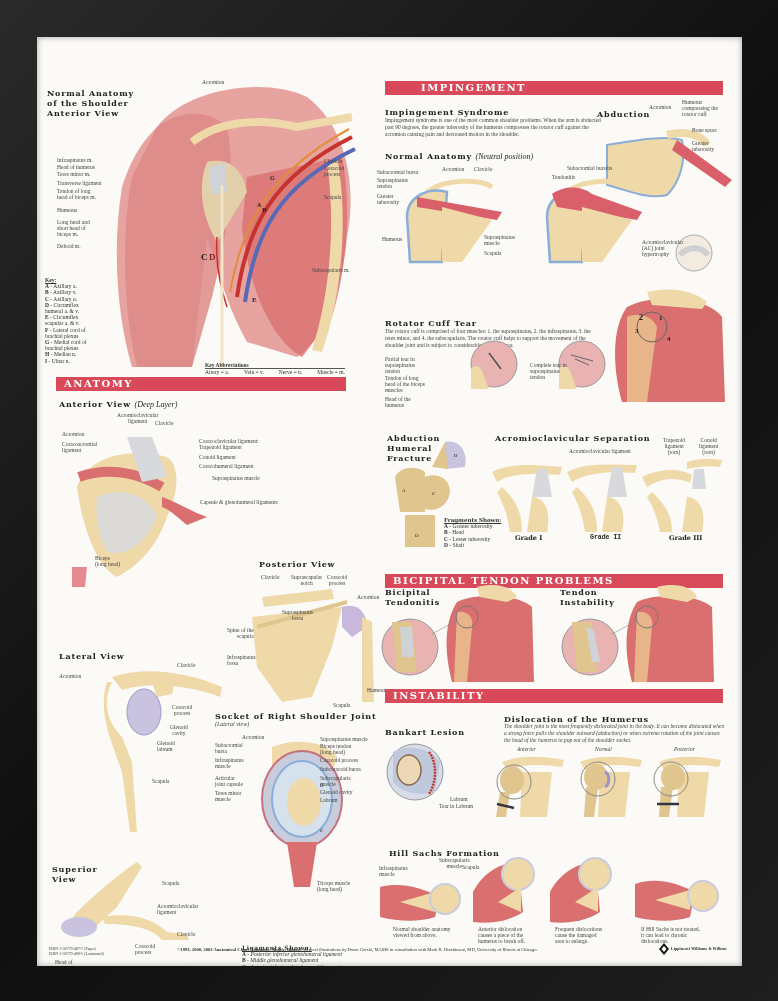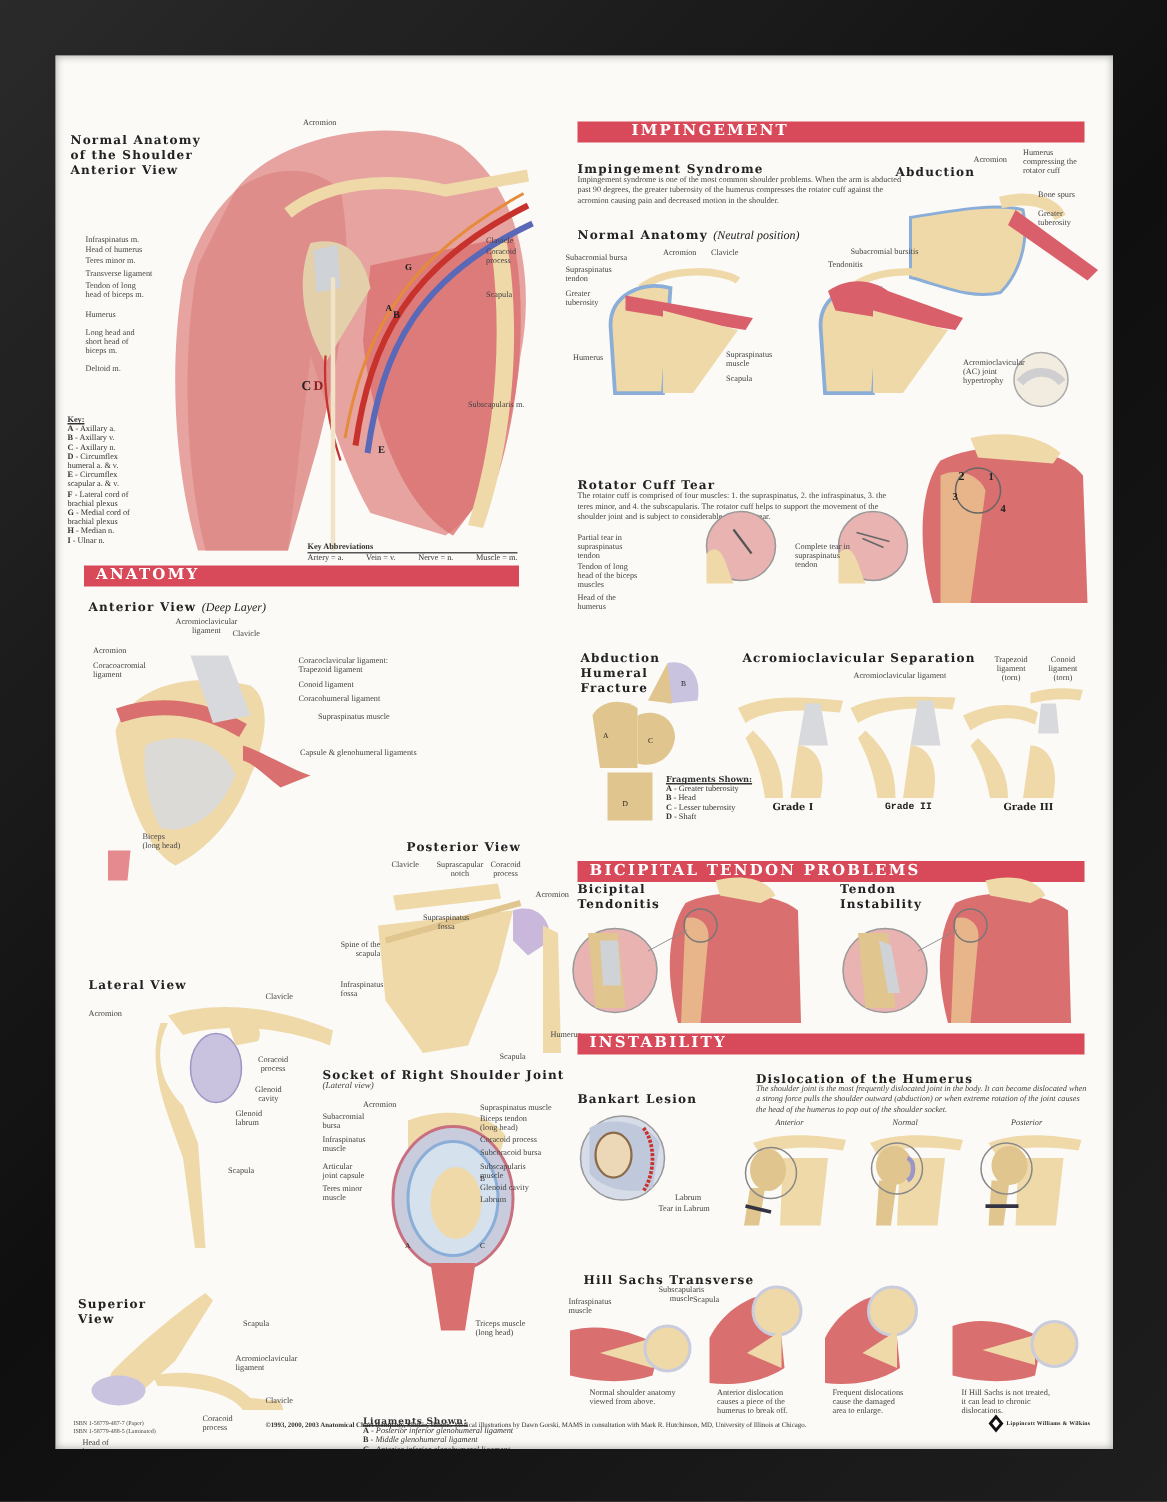--- a/index.html
+++ b/index.html
@@ -126,21 +126,21 @@
   <div class="lbl" style="left:118px;top:383px;">Clavicle</div>
   <div class="lbl" style="left:162px;top:401px;">Coracoclavicular ligament:
 Trapezoid ligament</div>
   <div class="lbl" style="left:162px;top:417px;">Conoid ligament</div>
   <div class="lbl" style="left:162px;top:426px;">Coracohumeral ligament</div>
   <div class="lbl" style="left:175px;top:438px;">Supraspinatus muscle</div>
   <div class="lbl" style="left:163px;top:462px;">Capsule &amp; glenohumeral ligaments</div>
   <div class="lbl" style="left:58px;top:518px;">Biceps
 (long head)</div>
 
-  <div class="h" style="left:234px;top:522px;">Posterior View</div>
+  <div class="h" style="left:222px;top:522px;">Posterior View</div>
   <svg style="left:185px;top:540px;" width="170" height="130" viewBox="0 0 170 130">
     <path d="M40,20 L110,12 L112,22 L42,30 Z" fill="#efd9a8"></path>
     <path d="M30,40 L120,30 L110,70 L90,120 L60,125 L35,90 Z" fill="#efd9a8"></path>
     <path d="M35,50 L125,25" stroke="#e0c58e" stroke-width="4"></path>
     <path d="M120,30 C135,25 145,35 145,50 L130,60 L120,50 Z" fill="#c9b7dc"></path>
     <path d="M140,40 L150,45 L152,125 L140,125 Z" fill="#efd9a8"></path>
   </svg>
   <div class="lbl" style="left:224px;top:537px;">Clavicle</div>
   <div class="lbl" style="left:254px;top:537px;text-align:center;">Suprascapular
 notch</div>
@@ -446,21 +446,21 @@
   </svg>
   <svg style="left:612px;top:715px;" width="72" height="65" viewBox="0 0 72 65">
     <path d="M10,10 C30,2 55,5 72,8 L70,15 C50,12 30,12 15,18 Z" fill="#efd9a8"></path>
     <path d="M30,20 L60,20 L55,65 L28,65 Z" fill="#efd9a8"></path>
     <ellipse cx="24" cy="25" rx="12" ry="13" fill="#e0c58e"></ellipse>
     <path d="M12,35 L24,35 L20,65 L10,65 Z" fill="#e0c58e"></path>
     <circle cx="22" cy="27" r="17" fill="none" stroke="#888"></circle>
     <path d="M8,52 L30,52" stroke="#334" stroke-width="2.5"></path>
   </svg>
 
-  <div class="h" style="left:352px;top:811px;">Hill Sachs Transverse</div>
+  <div class="h" style="left:352px;top:811px;">Hill Sachs Formation</div>
   <div class="lbl" style="left:402px;top:820px;text-align:center;">Subscapularis
 muscle</div>
   <div class="lbl" style="left:342px;top:828px;">Infraspinatus
 muscle</div>
   <div class="lbl" style="left:425px;top:827px;">Scapula</div>
   <div class="lbl" style="left:456px;top:833px;">Humerus</div>
 
   <svg style="left:343px;top:840px;" width="82" height="48" viewBox="0 0 82 48">
     <path d="M0,10 C20,5 40,10 60,20 L55,40 C40,45 20,45 0,40 Z" fill="#d9706f"></path>
     <path d="M20,25 L55,15 L55,35 Z" fill="#efd9a8"></path>

